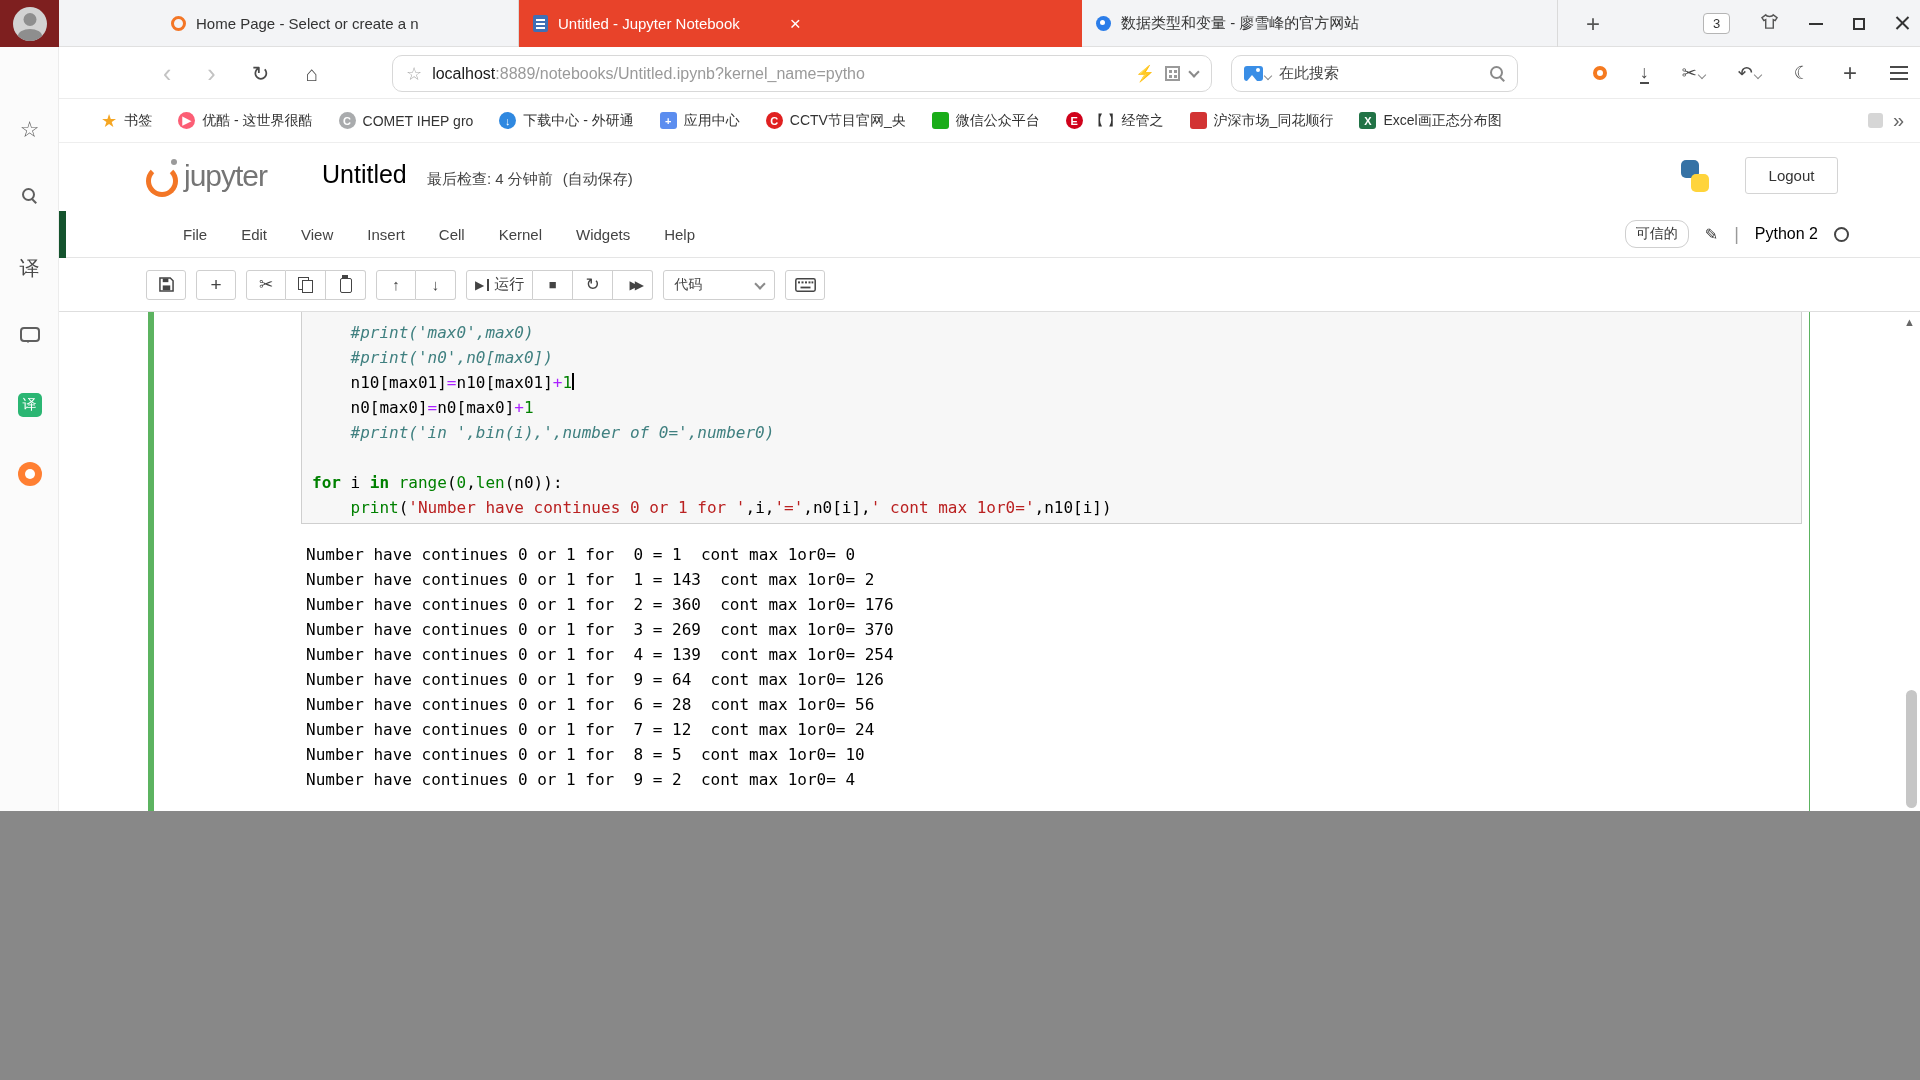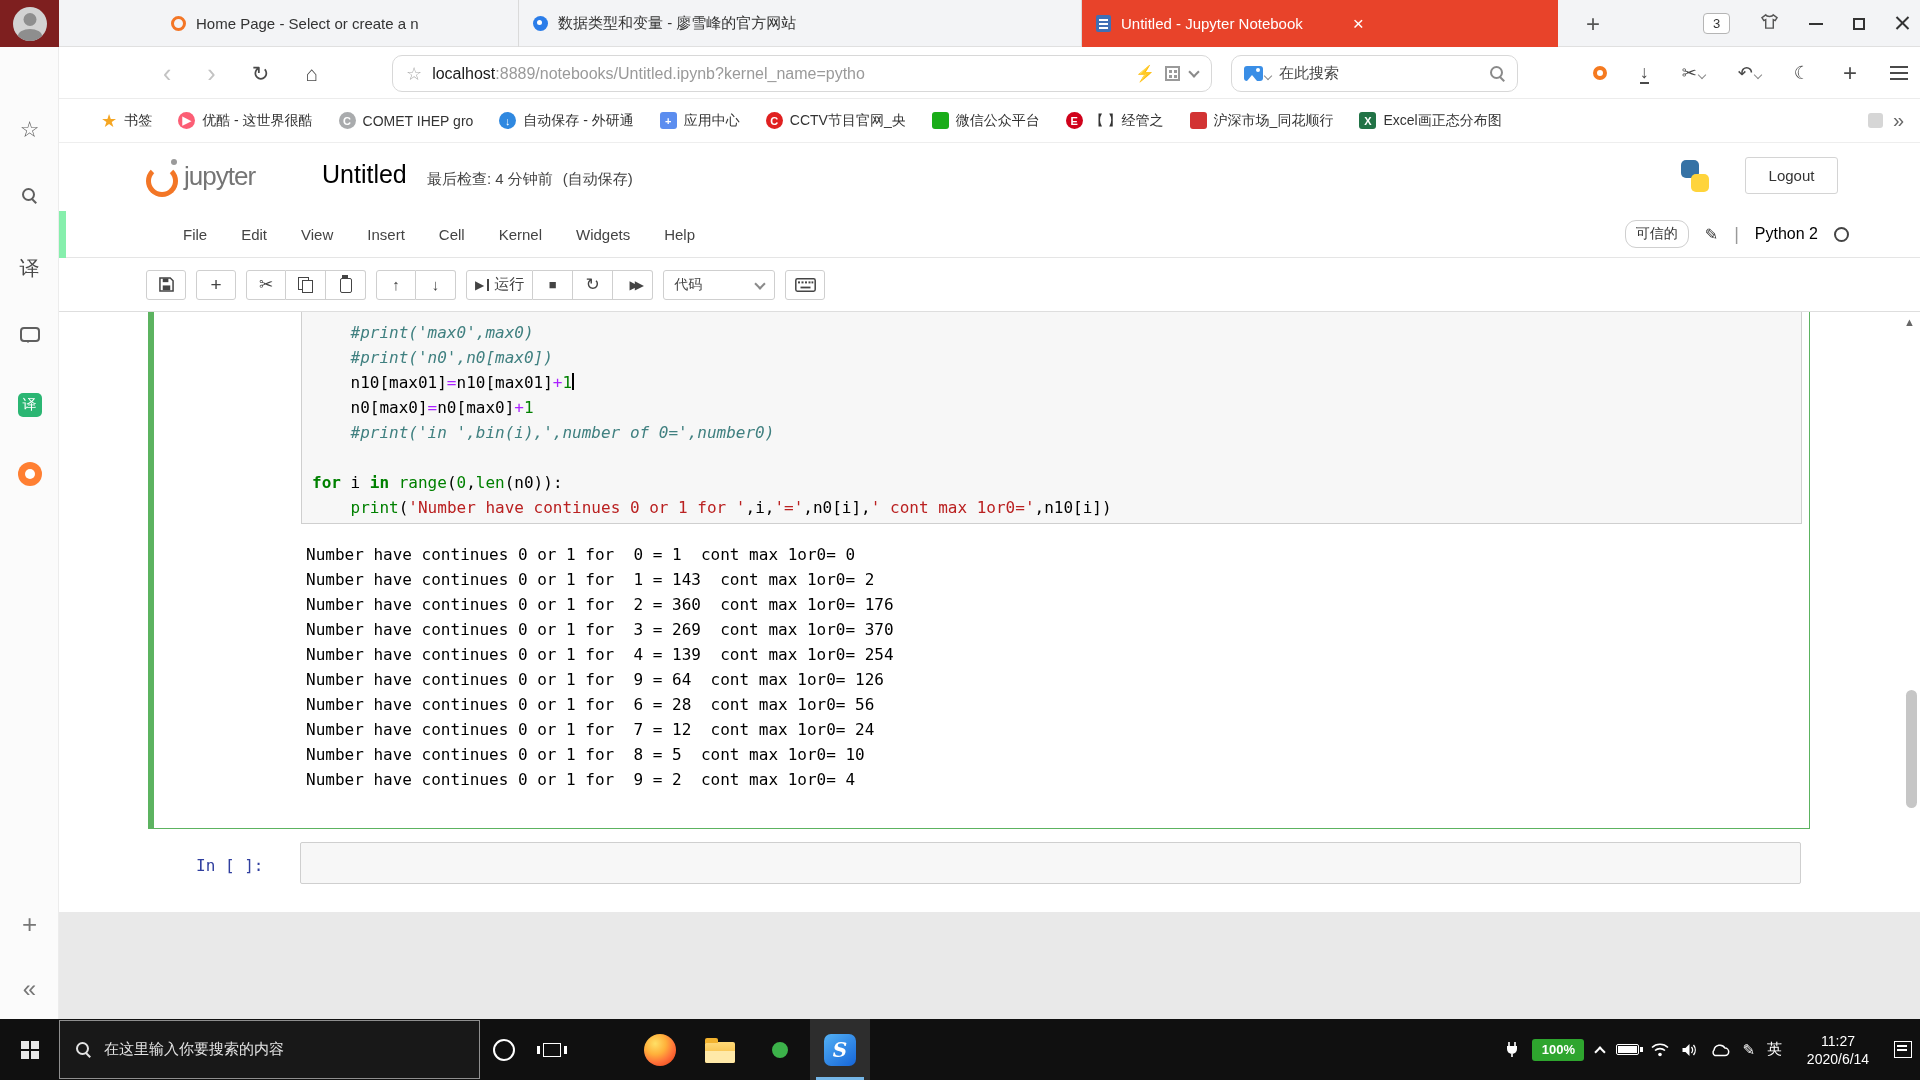--- a/index.html
+++ b/index.html
@@ -1,17 +1,17 @@
 <!DOCTYPE html>
 <html><head>
 <meta charset="utf-8">
 <style>
   html,body{margin:0;padding:0;background:#888;}
   *{box-sizing:border-box;}
-  #stage{position:relative;width:1920px;height:1080px;background:#86efac;overflow:hidden;
+  #stage{position:relative;width:1920px;height:811px;background:#14532d;overflow:hidden;
          font-family:"Liberation Sans",sans-serif;color:#222;}
 
   
   .tabbar{position:absolute;left:0;top:0;width:1920px;height:47px;background:#f3f4f6;border-bottom:1px solid #e0e0e0;}
   .avatar-block{position:absolute;left:0;top:0;width:59px;height:47px;background:#7e1f1f;display:flex;align-items:center;justify-content:center;}
   .avatar{width:34px;height:34px;border-radius:50%;background:#d2d2d2;position:relative;overflow:hidden;}
   .avatar::before{content:"";position:absolute;left:50%;top:6px;transform:translateX(-50%);width:13px;height:13px;border-radius:50%;background:#8e8e8e;}
   .avatar::after{content:"";position:absolute;left:50%;top:22px;transform:translateX(-50%);width:24px;height:14px;border-radius:50% 50% 0 0;background:#8e8e8e;}
   #tabs{position:absolute;left:157px;top:0;height:47px;display:flex;}
   .tab{height:47px;display:flex;align-items:center;gap:10px;padding:0 14px;font-size:15px;color:#333;overflow:hidden;}
@@ -87,21 +87,21 @@
   .bm-more{margin-left:auto;display:flex;align-items:center;gap:10px;color:#777;}
   .bm-stub{width:15px;height:15px;background:#d6d6d6;border-radius:3px;}
   .bm-chev{font-size:20px;color:#666;}
 
   
   .jheader{position:absolute;left:59px;top:143px;width:1861px;height:68px;background:#fff;}
   .jlogo{position:absolute;left:82px;top:13px;display:flex;align-items:center;gap:5px;}
   .jmark{position:relative;width:38px;height:40px;}
   .jmark::before{content:"";position:absolute;left:5px;top:9px;width:22px;height:22px;border-radius:50%;border:5px solid #f37626;border-top-color:transparent;}
   .jmark::after{content:"";position:absolute;right:2px;top:3px;width:6px;height:6px;border-radius:50%;background:#9a9a9a;}
-  .jlogo-text{font-size:26px;color:#757575;letter-spacing:-1px;text-align:right;}
+  .jlogo-text{font-size:30px;color:#757575;letter-spacing:-1px;text-align:right;}
   .jtitle{position:absolute;left:263px;top:17px;font-size:25px;color:#000;}
   .jcheck{position:absolute;left:368px;top:27px;display:flex;gap:10px;font-size:15px;color:#444;}
   .py-logo{position:absolute;left:1620px;top:17px;width:32px;height:32px;}
   .py-logo::before{content:"";position:absolute;left:2px;top:0;width:18px;height:18px;background:#3572A5;border-radius:5px;}
   .py-logo::after{content:"";position:absolute;right:2px;bottom:0;width:18px;height:18px;background:#FFD43B;border-radius:5px;}
   .logout{position:absolute;left:1686px;top:14px;width:93px;height:37px;border:1px solid #d4d4d4;border-radius:3px;background:#fff;display:flex;align-items:center;justify-content:center;font-size:15px;color:#333;}
 
   
   .jmenubar{position:absolute;left:66px;top:211px;width:1861px;height:47px;background:#fff;border-bottom:1px solid #e5e5e5;display:flex;align-items:center;padding-left:100px;}
   .jmenu-item{padding:0 17px;font-size:15px;color:#444;}
@@ -188,28 +188,28 @@
 
   <div class="tabbar">
     <div class="avatar-block">
       <div class="avatar"></div>
     </div>
     <div id="tabs">
         <div class="tab">
           <span class="favicon fav-orange-ring"></span>
           <span class="tab-title">Home Page - Select or create a n</span>
         </div>
-        <div class="tab">
-          <span class="favicon fav-blue-dot"></span>
-          <span class="tab-title">数据类型和变量 - 廖雪峰的官方网站</span>
-        </div>
         <div class="tab active">
           <span class="favicon fav-blue-doc"></span>
           <span class="tab-title">Untitled - Jupyter Notebook</span>
           <span class="tab-close">×</span>
+        </div>
+        <div class="tab">
+          <span class="favicon fav-blue-dot"></span>
+          <span class="tab-title">数据类型和变量 - 廖雪峰的官方网站</span>
         </div>
       </div>
     <div class="newtab">+</div>
     <div class="tab-controls">
       <div class="count-badge">3</div>
       <span>
         <svg width="19" height="17" viewBox="0 0 20 18">
             <path d="M6 2 L2 5 L4 8 L6 7 L6 16 L14 16 L14 7 L16 8 L18 5 L14 2 C13 4.2 7 4.2 6 2 Z" fill="none" stroke="#555" stroke-width="1.5"></path>
           </svg>
       </span>
@@ -291,21 +291,21 @@
       <span class="bm">
         <span class="bm-ic circle" style="background: rgb(252, 94, 117);">▶</span>
         <span>优酷 - 这世界很酷</span>
       </span>
       <span class="bm">
         <span class="bm-ic circle" style="background: rgb(169, 171, 173);">C</span>
         <span>COMET IHEP gro</span>
       </span>
       <span class="bm">
         <span class="bm-ic circle" style="background: rgb(47, 136, 224);">↓</span>
-        <span>自动保存 - 外研通</span>
+        <span>下载中心 - 外研通</span>
       </span>
       <span class="bm">
         <span class="bm-ic" style="background: rgb(91, 141, 239);">+</span>
         <span>应用中心</span>
       </span>
       <span class="bm">
         <span class="bm-ic circle" style="background: rgb(224, 32, 32);">C</span>
         <span>CCTV节目官网_央</span>
       </span>
       <span class="bm">

